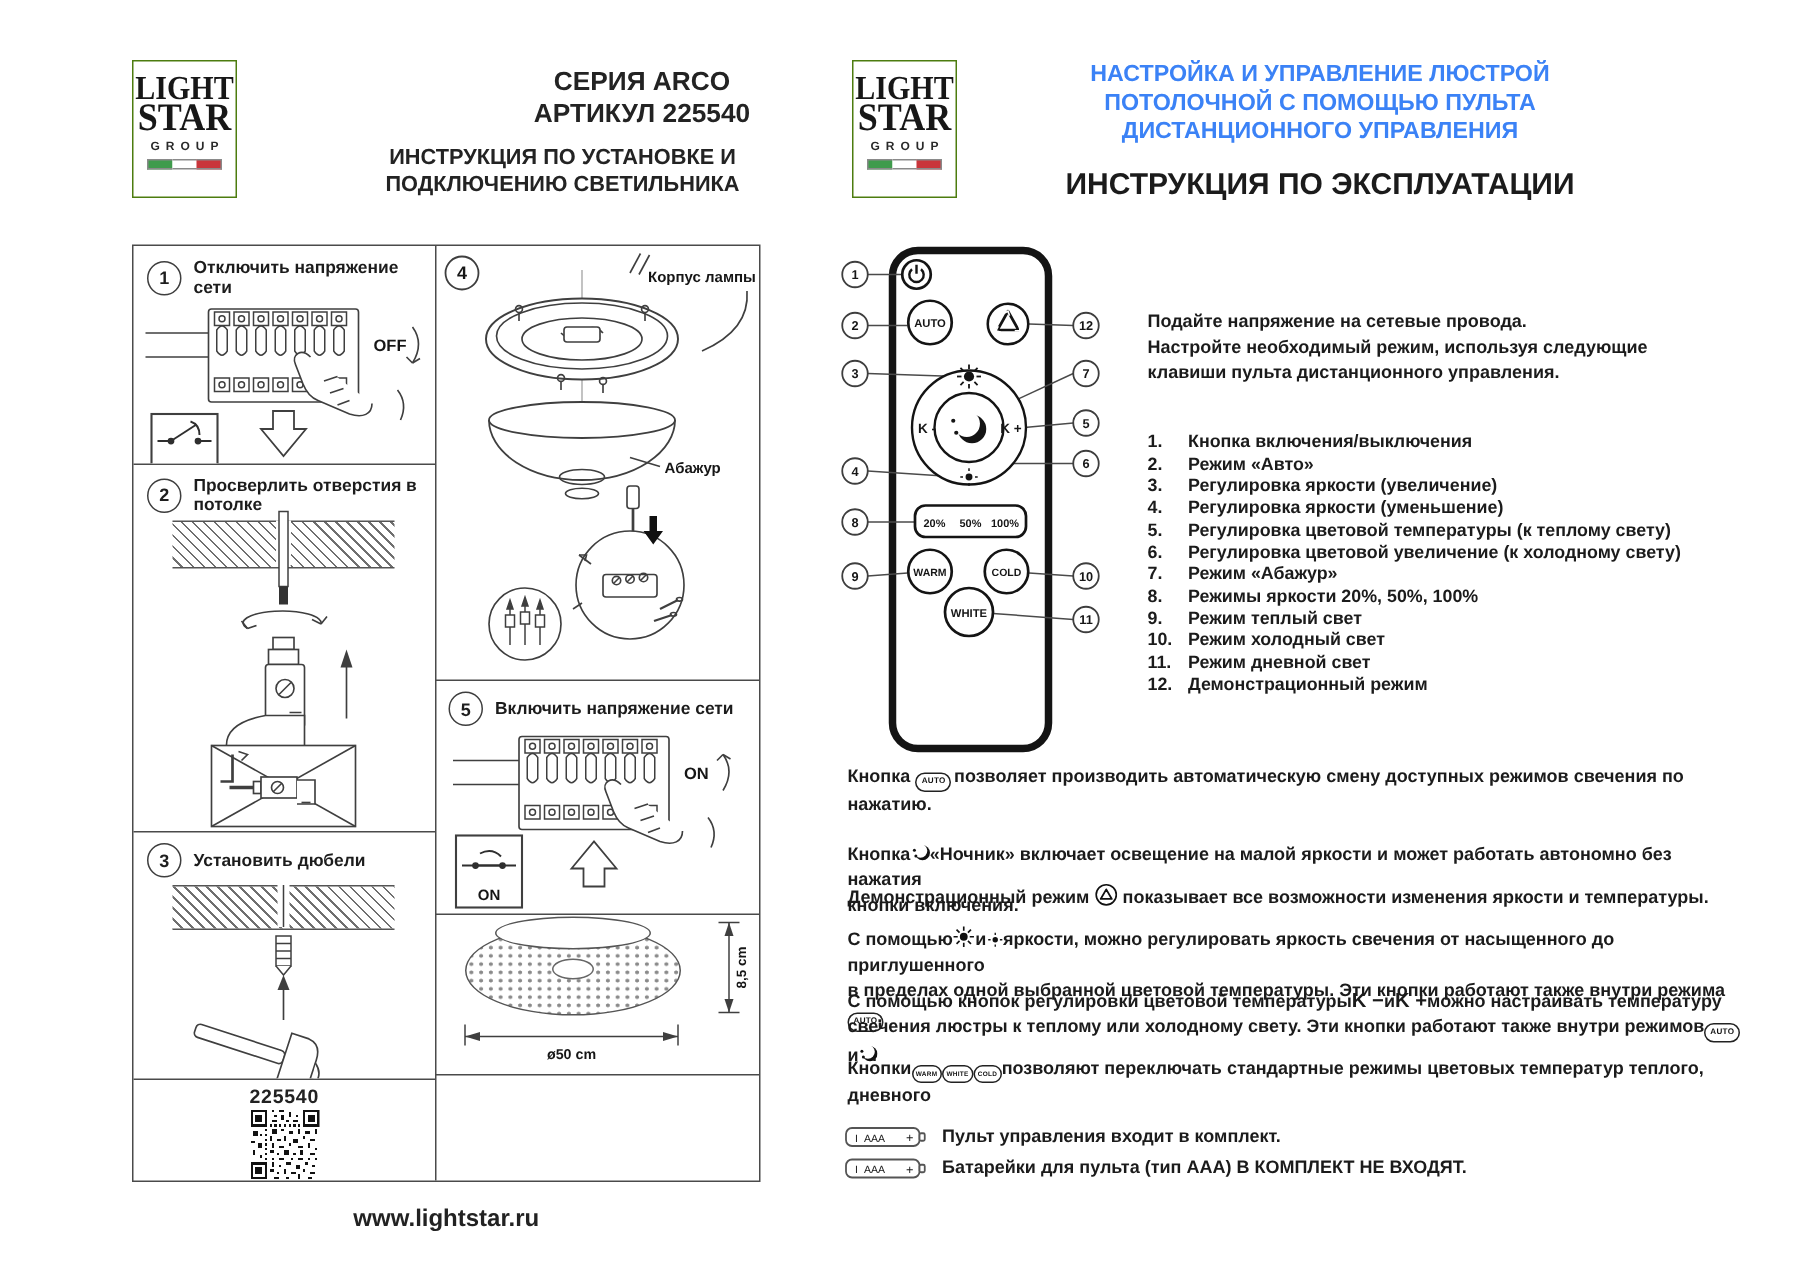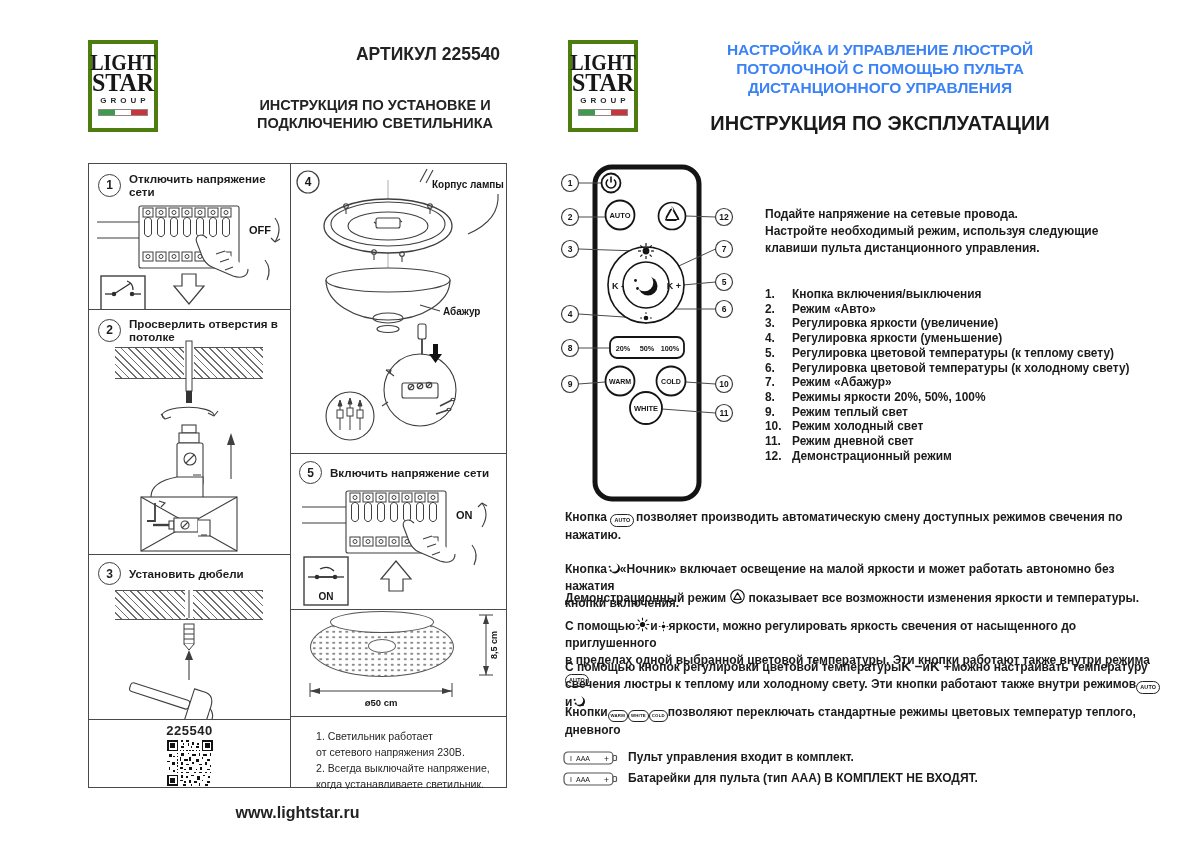--- a/index.html
+++ b/index.html
@@ -3,21 +3,21 @@
 <meta charset="utf-8">
 <style>
   html,body{margin:0;padding:0;background:#fff;}
   .sheet{position:relative;width:1200px;height:848px;background:#fff;overflow:hidden;
          font-family:"Liberation Sans",sans-serif;color:#1e1e1e;}
   .abs{position:absolute;}
   svg{display:block;font-family:"Liberation Sans",sans-serif;}
   svg text{fill:#161616;}
 
   
-  .logo{width:70px;height:92px;border:4px solid #4d7c0f;box-sizing:border-box;
+  .logo{width:70px;height:92px;border:1px solid #4d7c0f;box-sizing:border-box;
         display:flex;flex-direction:column;align-items:center;padding-top:9px;background:#fff;}
   .logo .l1{font-family:"Liberation Serif",serif;font-weight:bold;font-size:20px;line-height:18px;
             transform:scaleY(1.12);color:#171717;}
   .logo .l2{font-family:"Liberation Serif",serif;font-weight:bold;font-size:24px;line-height:22px;
             transform:scaleY(1.08);color:#171717;}
   .logo .l3{font-size:8px;letter-spacing:4px;margin-top:3px;color:#2a2a2a;text-indent:4px;font-weight:bold;}
   .flag{display:flex;margin-top:4px;width:50px;height:5px;}
   .flag span{flex:1;height:100%;border-top:1px solid #8a8a8a;border-bottom:1px solid #8a8a8a;}
   .flag .fgreen{background:#3f9b4c;border-left:1px solid #8a8a8a;}
   .flag .fwhite{background:#fff;}
@@ -76,20 +76,21 @@
       <div class="l2">STAR</div>
       <div class="l3">GROUP</div>
       <div class="flag">
           <span class="fgreen"></span>
           <span class="fwhite"></span>
           <span class="fred"></span>
         </div>
     </div>
 
     <div class="abs h-big" style="left:288px;top:44px;width:280px;">
+      <div>СЕРИЯ ARCO</div>
       <div>АРТИКУЛ 225540</div>
     </div>
     <div class="abs h-sub" style="left:235px;top:96px;width:280px;">
       <div>ИНСТРУКЦИЯ ПО УСТАНОВКЕ И</div>
       <div>ПОДКЛЮЧЕНИЮ СВЕТИЛЬНИКА</div>
     </div>
 
     <div class="abs grid">
       <div class="gvline"></div>
       <div class="gline" style="left:0;width:201px;top:145px;"></div>
@@ -444,26 +445,20 @@
           </g>
           <polygon points="20,82 30,79 30,85" fill="#3f3f3f"></polygon>
           <polygon points="162,82 152,79 152,85" fill="#3f3f3f"></polygon>
           <polygon points="196,6 193,15 199,15" fill="#3f3f3f"></polygon>
           <polygon points="196,66 193,57 199,57" fill="#3f3f3f"></polygon>
           <text x="91" y="97" font-size="9.5" font-weight="bold" text-anchor="middle">ø50 cm</text>
           <text x="207" y="36" font-size="9" font-weight="bold" text-anchor="middle" transform="rotate(-90 207 36)">8,5 cm</text>
         </svg>
       </div>
 
-      <div class="cell notes" style="left:201px;top:552px;width:216px;height:73px;">
-        <div>1. Светильник работает</div>
-        <div>от сетевого напряжения 230В.</div>
-        <div>2. Всегда выключайте напряжение,</div>
-        <div>когда устанавливаете светильник.</div>
-      </div>
     </div>
 
     <div class="abs footer-url" style="left:88px;top:804px;width:419px;">www.lightstar.ru</div>
   </div>
 
   <div>
 
     <div class="abs logo" style="left:568px;top:40px;">
       <div class="l1">LIGHT</div>
       <div class="l2">STAR</div>
@@ -641,21 +636,21 @@
       <div class="list-row">
           <span class="list-num">4.</span>
           <span>Регулировка яркости (уменьшение)</span>
         </div>
       <div class="list-row">
           <span class="list-num">5.</span>
           <span>Регулировка цветовой температуры (к теплому свету)</span>
         </div>
       <div class="list-row">
           <span class="list-num">6.</span>
-          <span>Регулировка цветовой температуры (к холодному свету)</span>
+          <span>Регулировка цветовой увеличение (к холодному свету)</span>
         </div>
       <div class="list-row">
           <span class="list-num">7.</span>
           <span>Режим «Абажур»</span>
         </div>
       <div class="list-row">
           <span class="list-num">8.</span>
           <span>Режимы яркости 20%, 50%, 100%</span>
         </div>
       <div class="list-row">

